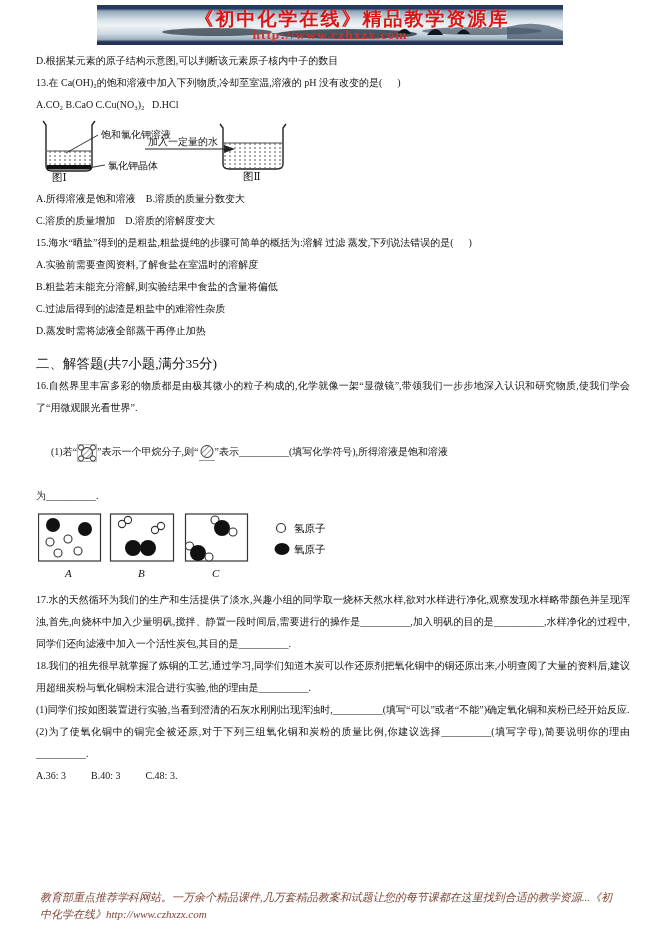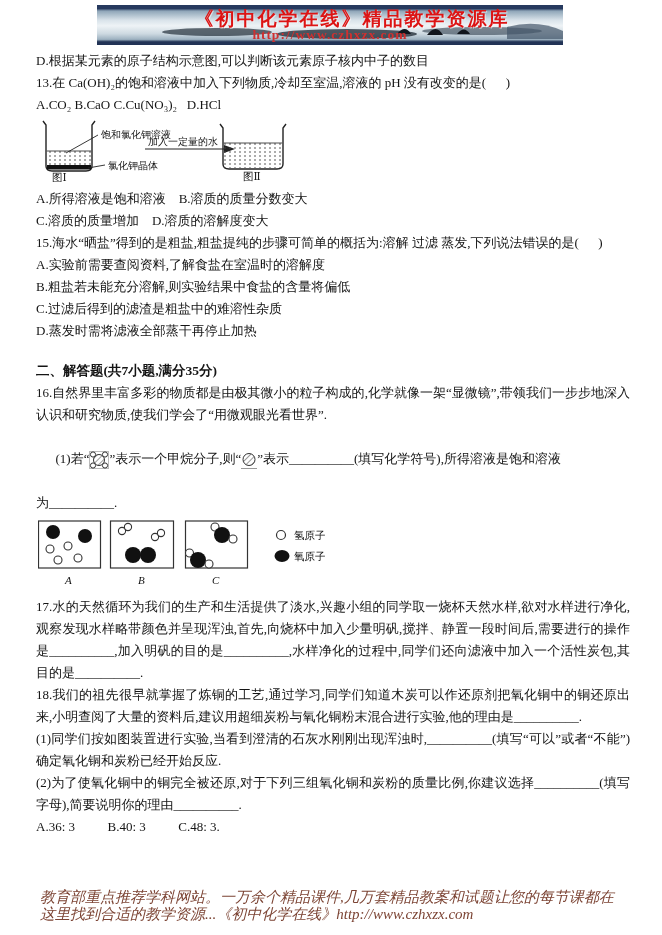--- a/index.html
+++ b/index.html
@@ -17,28 +17,28 @@
   .banner-title{
     position:absolute;left:0;top:1px;width:100%;text-align:center;
     color:#dd1414;font-weight:bold;font-size:19px;letter-spacing:2px;
     text-shadow:1px 1px 0 rgba(255,255,255,.55);white-space:nowrap;margin-left:22px;
   }
   .banner-url{
     position:absolute;left:0;top:22px;width:100%;text-align:center;
     color:#cf3030;font-weight:bold;font-size:13.5px;letter-spacing:1px;white-space:nowrap;
   }
   .content{position:absolute;left:36px;top:50px;width:594px;}
-  .line{font-size:13px;line-height:22px;white-space:pre-wrap;text-align:justify;}
-  .sec-header{font-weight:bold;margin-top:18px;font-size:13.5px;}
+  .line{font-size:10px;line-height:22px;white-space:pre-wrap;text-align:justify;}
+  .sec-header{font-weight:normal;margin-top:11px;font-size:13.5px;}
   .fig{margin:2px 0 2px 2px;}
   .icon-inline{display:inline-block;vertical-align:middle;line-height:0;}
   .icon-underline{border-bottom:1px solid #999;padding-bottom:1px;}
   .footer{
     position:absolute;left:40px;top:889px;width:582px;
-    font-size:15px;line-height:17px;font-style:italic;color:#7c4434;
+    font-size:11px;line-height:17px;font-style:italic;color:#7c4434;
     white-space:pre-wrap;
   }
   svg text{font-family:"Liberation Serif","DejaVu Serif",serif;fill:#141414;}
 </style>
 </head>
 <body>
 
 <div class="page">
 
   <div class="banner">

